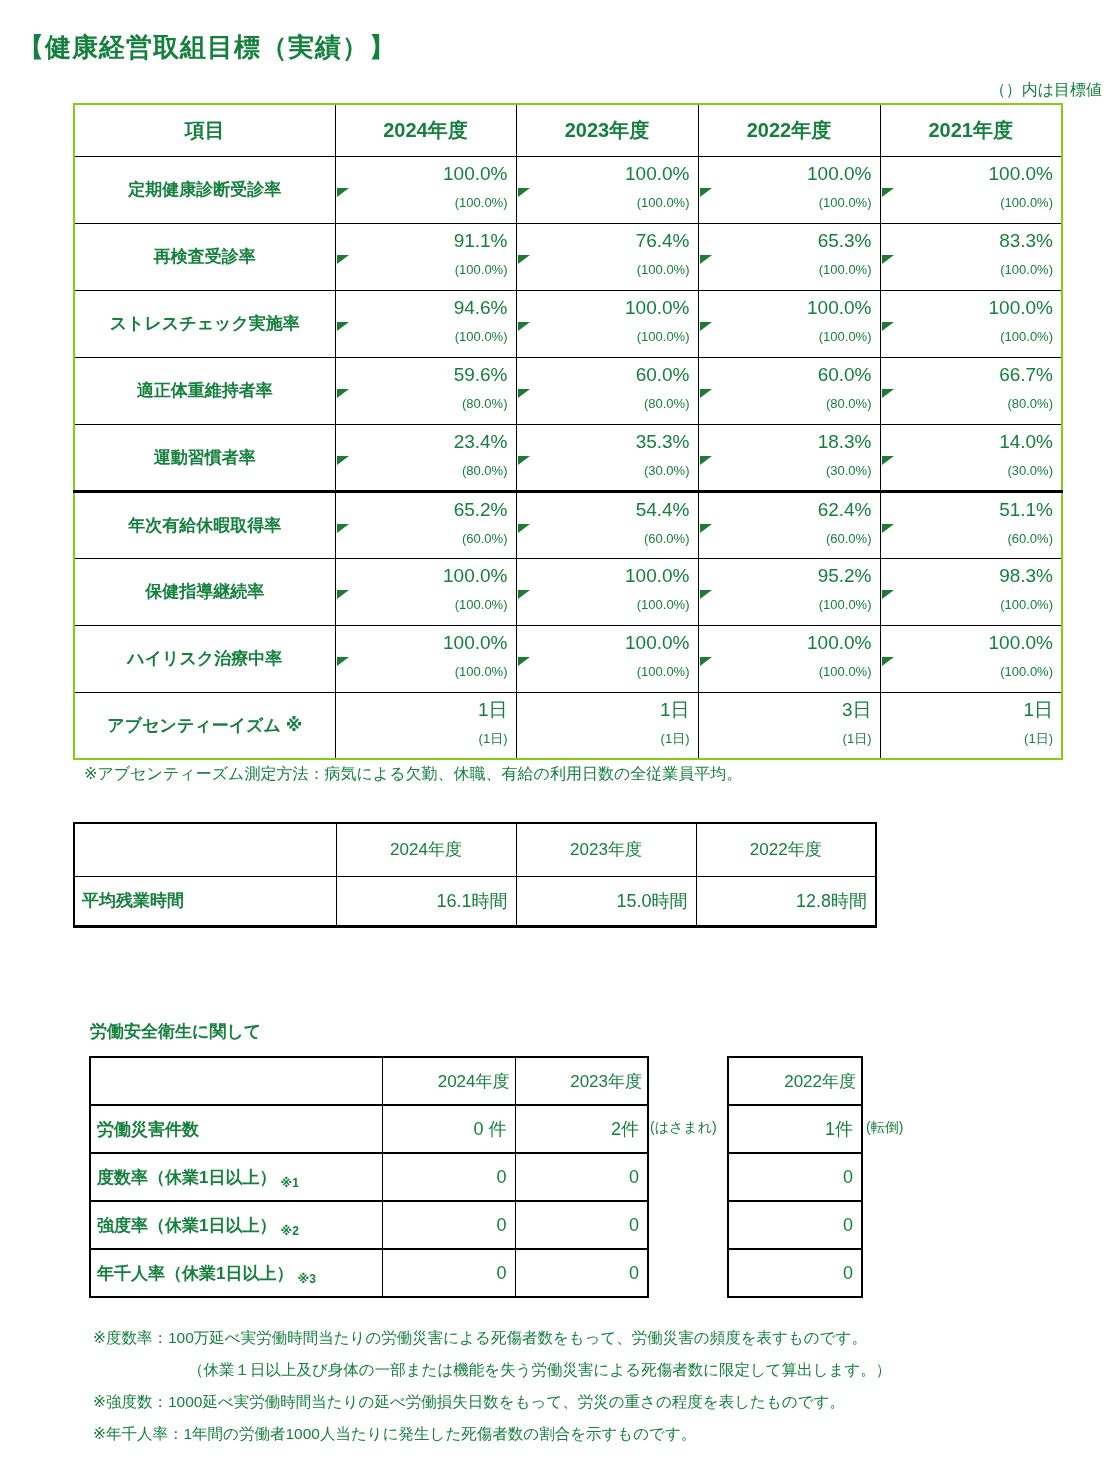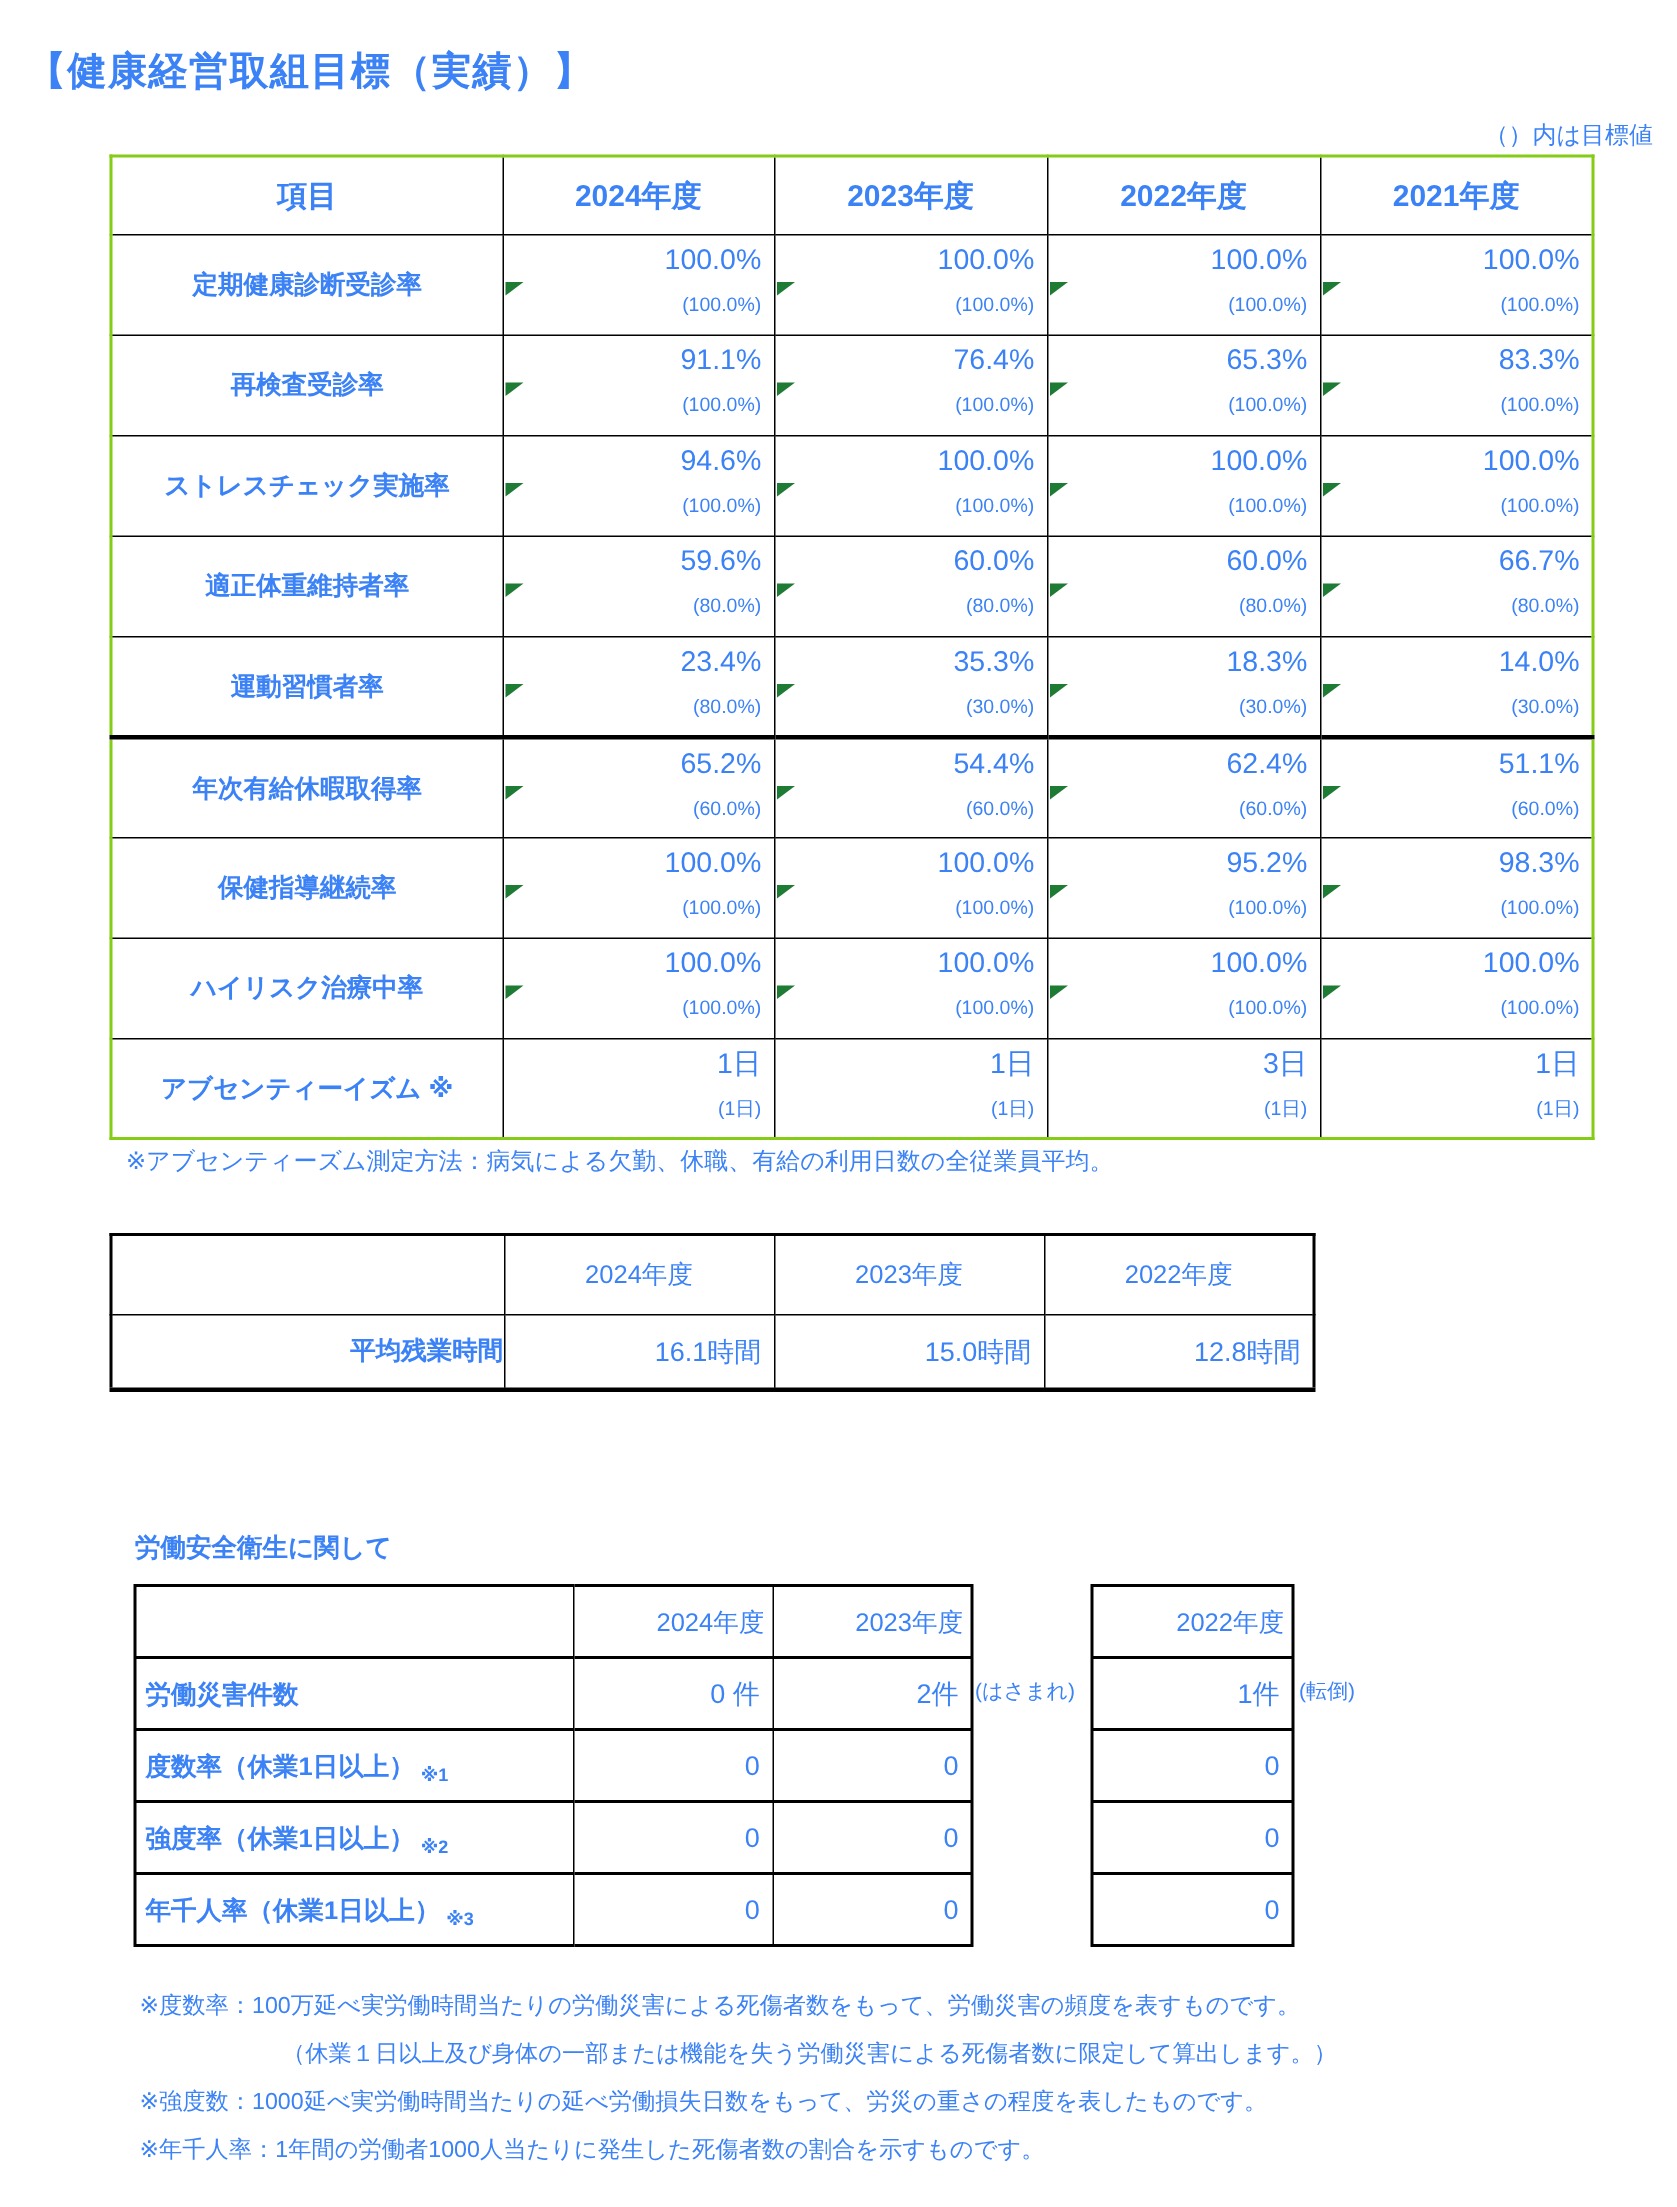--- a/index.html
+++ b/index.html
@@ -1,18 +1,18 @@
 <!DOCTYPE html>
 <html style="--flag: #1e7b34;"><head>
 <meta charset="utf-8">
 <style>
   html,body { margin:0; padding:0; background:#fff; }
   .page {
     position:relative; width:1118px; height:1471px; background:#fff;
-    font-family:"Liberation Sans","DejaVu Sans",sans-serif; color:#3b82f6; overflow:hidden;
+    font-family:"Liberation Sans","DejaVu Sans",sans-serif; color:#15803d; overflow:hidden;
   }
   .title { position:absolute; left:18px; top:30px; margin:0; font-size:26px; font-weight:bold; letter-spacing:1px; }
   .note  { position:absolute; top:80px; right:16px; font-size:16px; }
 
   
   table { border-collapse:collapse; table-layout:fixed; }
   .main-table { position:absolute; left:73px; top:103px; border:2px solid #84cc16; }
   .main-table th, .main-table td { border:1px solid #000; padding:0; }
   .main-table thead tr { height:52px; }
   .main-table thead th { font-size:20px; font-weight:bold; text-align:center; }
@@ -28,21 +28,21 @@
   .main-table tbody tr:nth-child(5) td { border-bottom:3px solid #000; }
   .main-table tbody tr:last-child .flag { display:none; }
   .footnote1 { position:absolute; left:84px; top:764px; font-size:16px; }
 
   
   .ot-table { position:absolute; left:73px; top:822px; border:2px solid #000; border-bottom:3px solid #000; }
   .ot-table th, .ot-table td { border:1px solid #000; padding:0; }
   .ot-table tr.hrow { height:53px; }
   .ot-table tr.drow { height:50px; }
   .ot-table th { font-weight:normal; font-size:17px; text-align:center; }
-  .ot-table td.olabel { font-weight:bold; font-size:17px; text-align:right; padding-left:7px;margin-left:12px; }
+  .ot-table td.olabel { font-weight:bold; font-size:17px; text-align:left; padding-left:7px;margin-left:12px; }
   .ot-table td.num { text-align:right; font-size:18px; padding-right:8px; }
 
   
   .safety-title { position:absolute; left:90px; top:1020px; font-size:17px; font-weight:bold; }
   .safety-left  { position:absolute; left:89px;  top:1056px; border:2px solid #000; }
   .safety-right { position:absolute; left:727px; top:1056px; border:2px solid #000; }
   .safety-left th, .safety-left td, .safety-right th, .safety-right td {
     border:1px solid #000; border-top-width:2px; border-bottom-width:2px; padding:0;
   }
   .safety-left tr, .safety-right tr { height:48px; }

